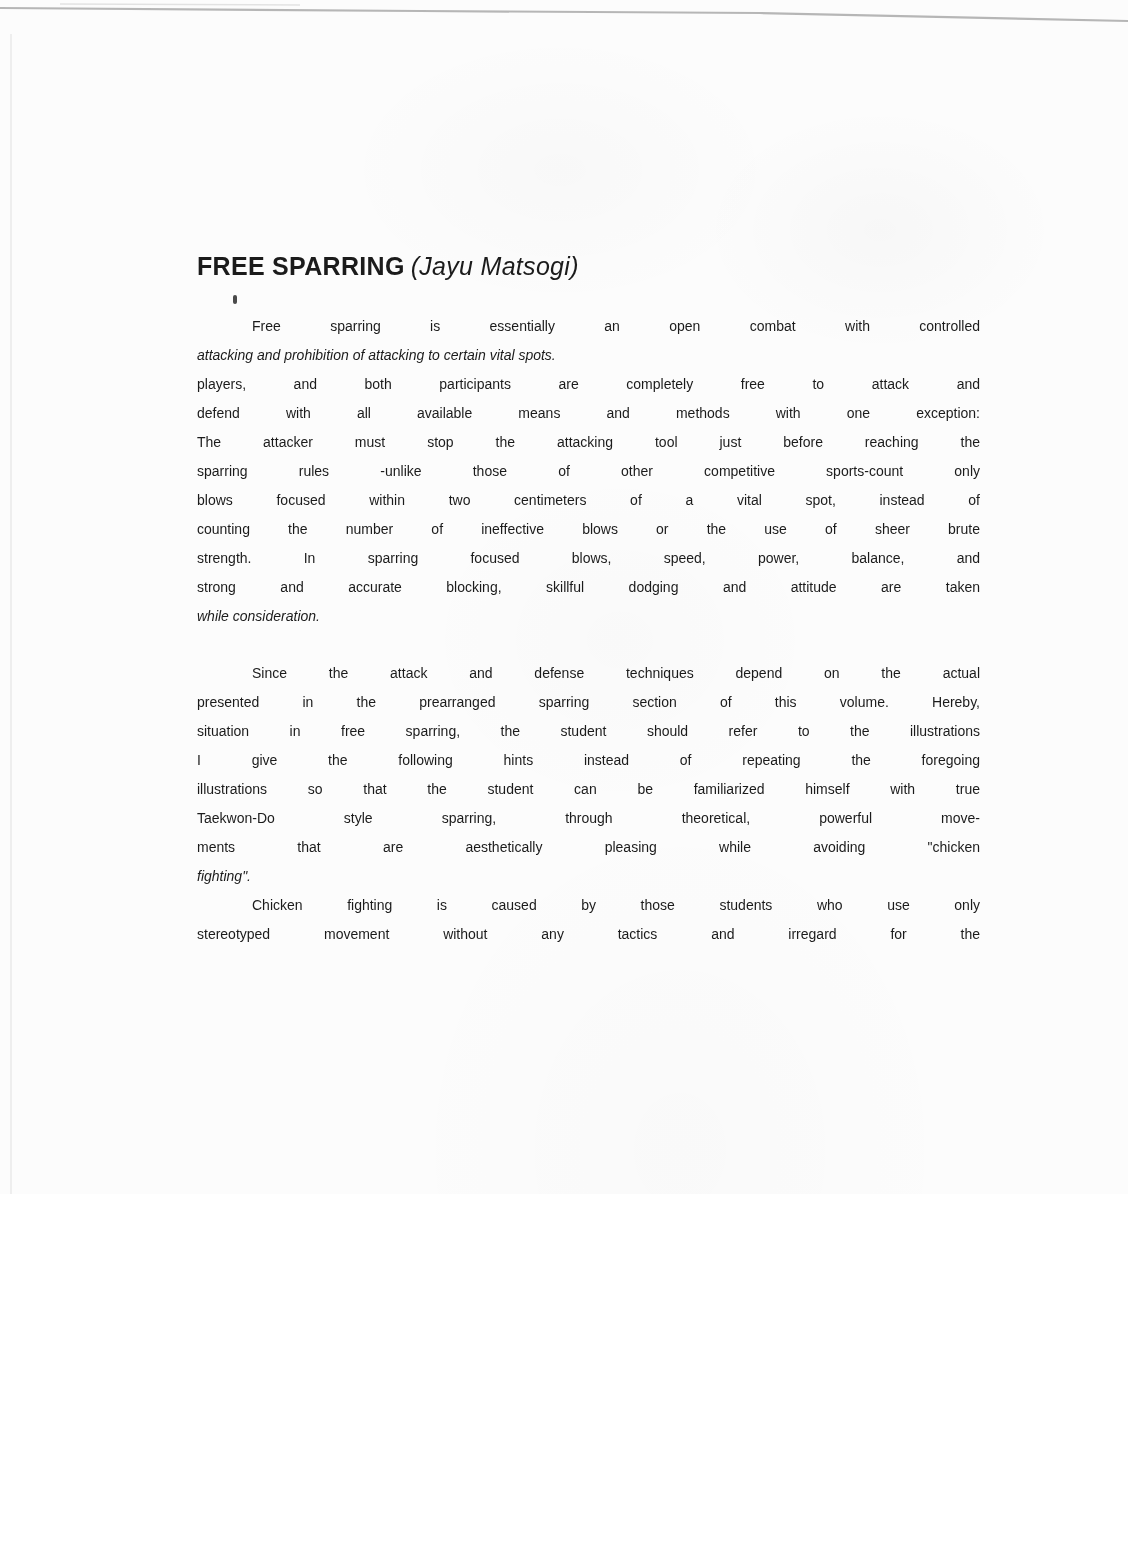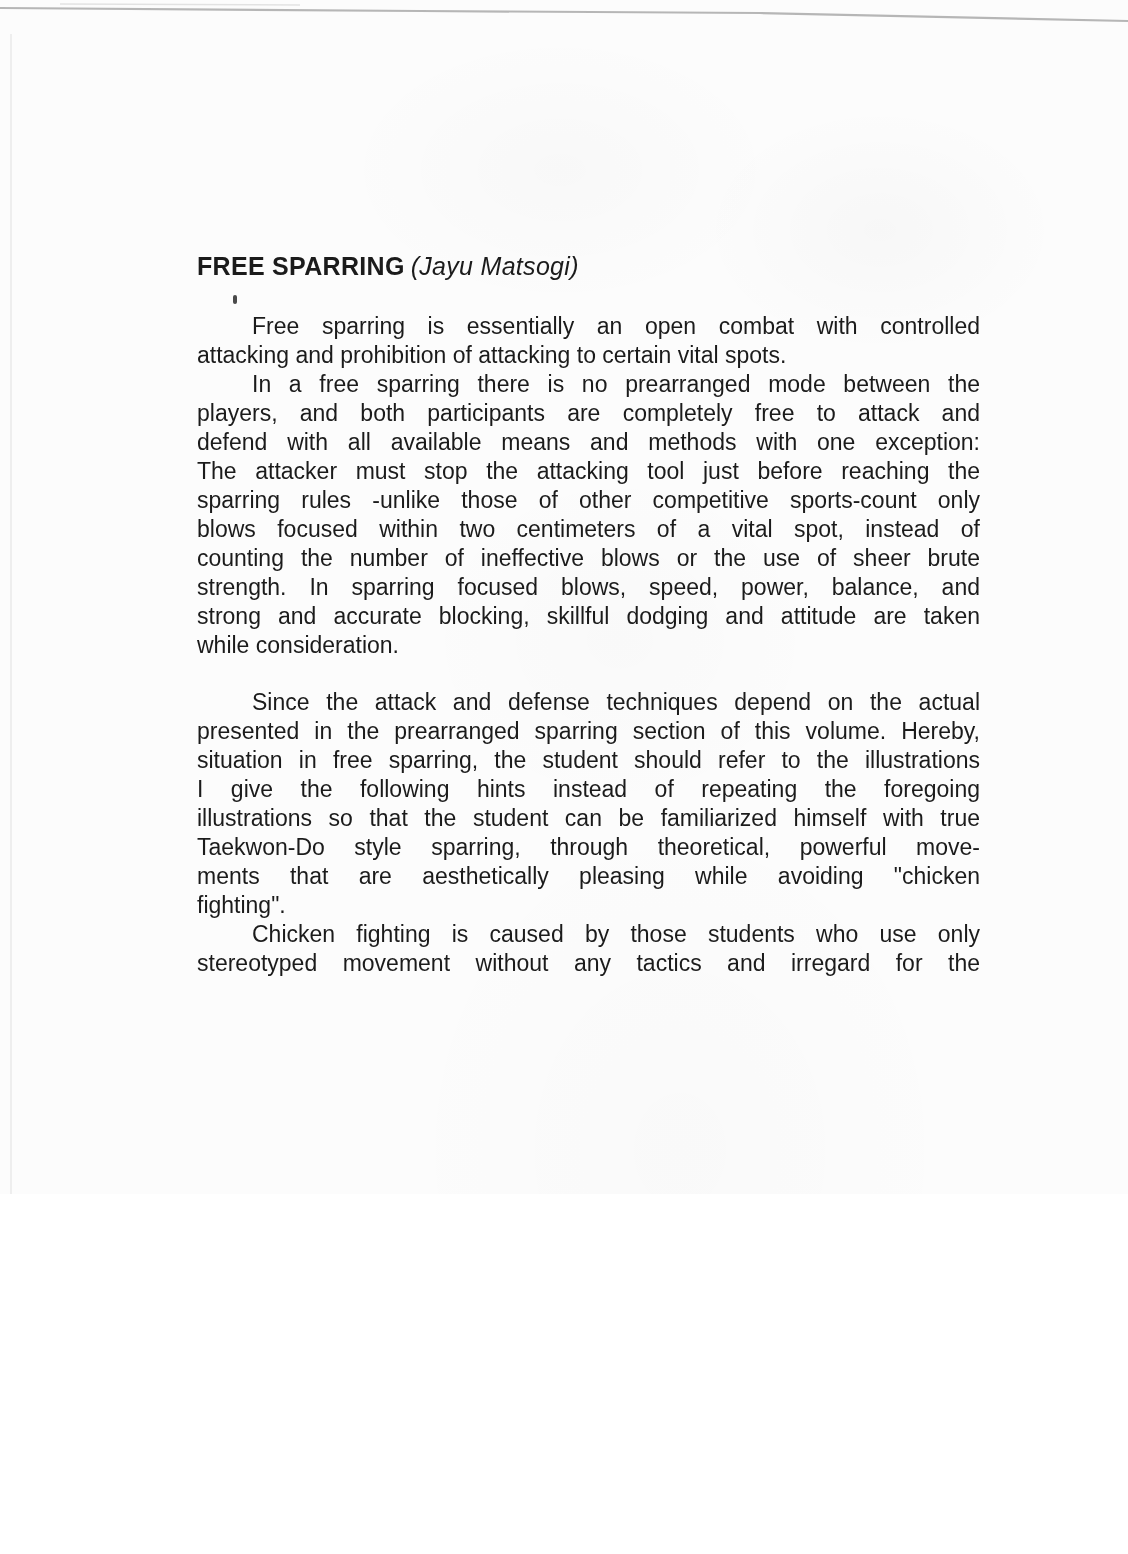--- a/index.html
+++ b/index.html
@@ -36,29 +36,29 @@
 
   .doc-title {
     font-size: 25px;
     font-weight: bold;
     letter-spacing: 0.3px;
     margin: 0 0 31px 0;
     white-space: nowrap;
   }
   .doc-title .note { font-style: italic; font-weight: normal; margin-left: 6px; }
 
-  .para { font-size: 23px; line-height: 29px; }
+  .para { font-size: 14px; line-height: 29px; }
   .para.gap-before { margin-top: 28px; }
   .para .line {
     text-align: justify;
     text-align-last: justify;
     text-justify: inter-word;
   }
   .para .line.indent { text-indent: 55px; }
-  .para .line.last { text-align: center; text-align-last: left; }
+  .para .line.last { text-align: center; text-align-last: left; font-style: italic; }
 
   .page-number {
     position: absolute; left: 147px; top: 1460px;
     font-size: 30px; font-weight: bold; letter-spacing: 1px;
   }
 </style>
 </head>
 <body>
 
 <div class="page">
@@ -73,21 +73,20 @@
 
   <div class="content">
     <h1 class="doc-title"><span>FREE SPARRING</span><span class="note">(Jayu Matsogi)</span></h1>
 
     <div>
         <div class="para">
           <div class="line indent">Free sparring is essentially an open combat with controlled</div>
           <div class="line last">attacking and prohibition of attacking to certain vital spots.</div>
         </div>
         <div class="para">
-          <div class="line indent">In a free sparring there is no prearranged mode between the</div>
           <div class="line">players, and both participants are completely free to attack and</div>
           <div class="line">defend with all available means and methods with one exception:</div>
           <div class="line">The attacker must stop the attacking tool just before reaching the</div>
         </div>
         <div class="para">
           <div class="line">sparring rules -unlike those of other competitive sports-count only</div>
           <div class="line">blows focused within two centimeters of a vital spot, instead of</div>
           <div class="line">counting the number of ineffective blows or the use of sheer brute</div>
           <div class="line">strength. In sparring focused blows, speed, power, balance, and</div>
           <div class="line">strong and accurate blocking, skillful dodging and attitude are taken</div>

